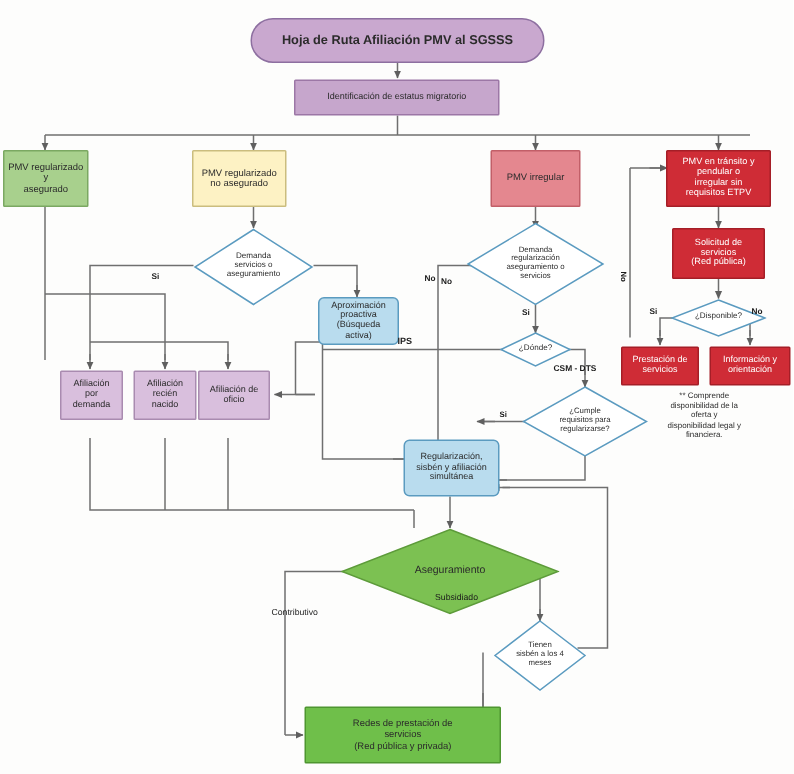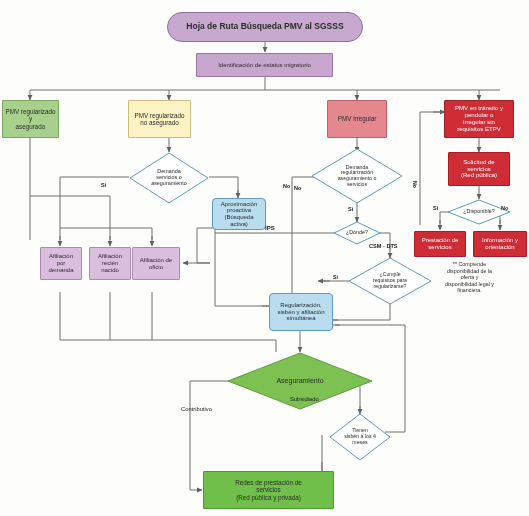--- a/index.html
+++ b/index.html
@@ -194,21 +194,21 @@
       <path d="M322,435 L322,490 L334,490" marker-end="none"></path>
       <path d="M322,462 L322,490" marker-end="none"></path>
       <path d="M334,490 L322,490"></path>
 
       <path d="M385,432 L405,432 L405,325 L335,325" marker-end="none"></path>
       <path d="M340,325 L328,325"></path>
     </g>
   </svg>
 
   <div class="node rect terminator c-purple" style="left:167px; top:12px; width:196px; height:30px; font-size:8.5px; font-weight:bold;">
-    <span class="lbl">Hoja de Ruta Búsqueda PMV al SGSSS</span>
+    <span class="lbl">Hoja de Ruta Afiliación PMV al SGSSS</span>
   </div>
 
   <div class="node rect c-purple2" style="left:196px; top:53px; width:137px; height:24px; font-size:6px;">
     <span class="lbl">Identificación de estatus migratorio</span>
   </div>
 
   <div class="node rect c-green" style="left:2px; top:100px; width:57px; height:38px; font-size:6.3px;">
     <span class="lbl">PMV regularizado y
 asegurado</span>
   </div>

